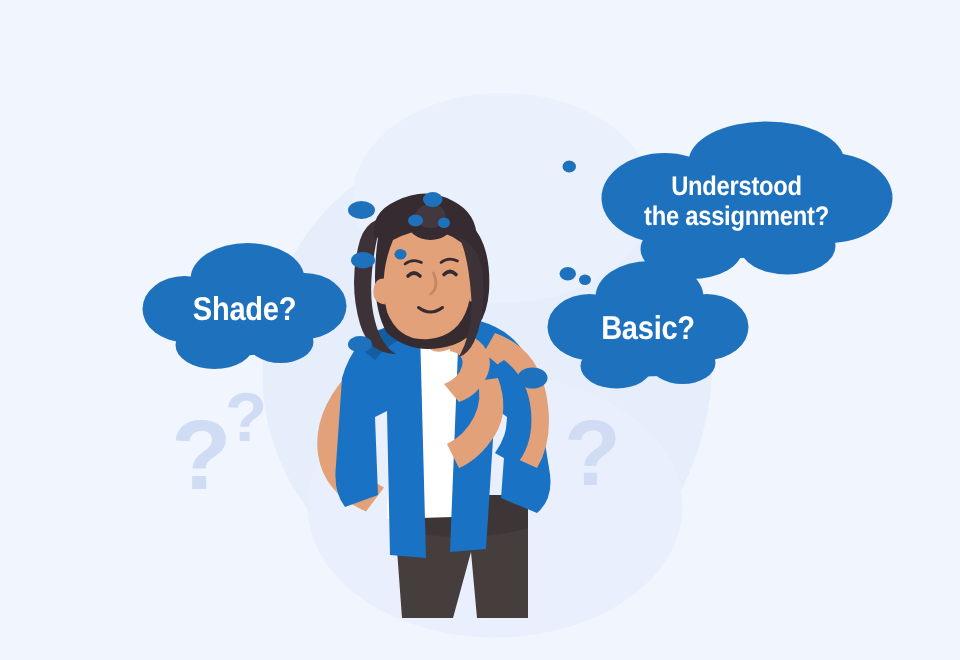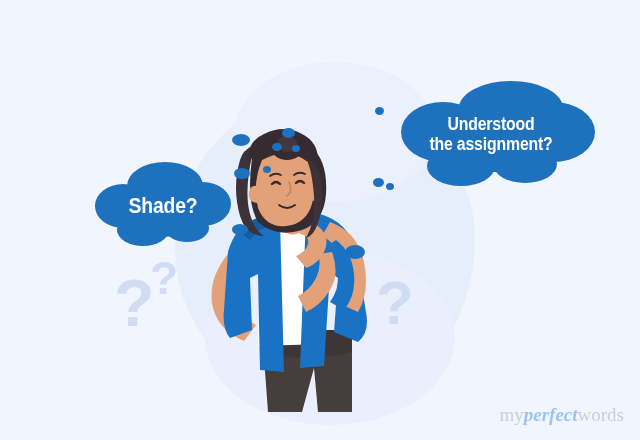--- a/index.html
+++ b/index.html
@@ -169,18 +169,28 @@
         <ellipse cx="168" cy="54" rx="42" ry="30"></ellipse>
         <ellipse cx="108" cy="60" rx="70" ry="34"></ellipse>
         <ellipse cx="76" cy="88" rx="34" ry="20"></ellipse>
         <ellipse cx="140" cy="86" rx="32" ry="19"></ellipse>
       </g>
     </svg>
     <div class="cloud-label" style="font-size:18px; padding-top:0px;">Understood
 the assignment?</div>
   </div>
 
+  <div class="cloud" style="left:365px; top:172px; width:134px; height:90px;">
+    <svg viewBox="0 0 134 90" width="134" height="90">
+      <g fill="#1e72bd">
+        <ellipse cx="68" cy="26" rx="36" ry="24"></ellipse>
+        <ellipse cx="28" cy="46" rx="28" ry="22"></ellipse>
+        <ellipse cx="106" cy="46" rx="28" ry="22"></ellipse>
+        <ellipse cx="66" cy="52" rx="46" ry="27"></ellipse>
+        <ellipse cx="46" cy="72" rx="24" ry="15"></ellipse>
+        <ellipse cx="90" cy="70" rx="22" ry="14"></ellipse>
+      </g>
+    </svg>
+    <div class="cloud-label" style="font-size:22px; padding-top:2px;">Basic?</div>
+  </div>
 
-  <div class="logo">
-    <span class="l-my">my</span><span class="l-perfect">perfect</span><span class="l-words">words</span>
-  </div>
 
 </div>
 
 </body></html>

